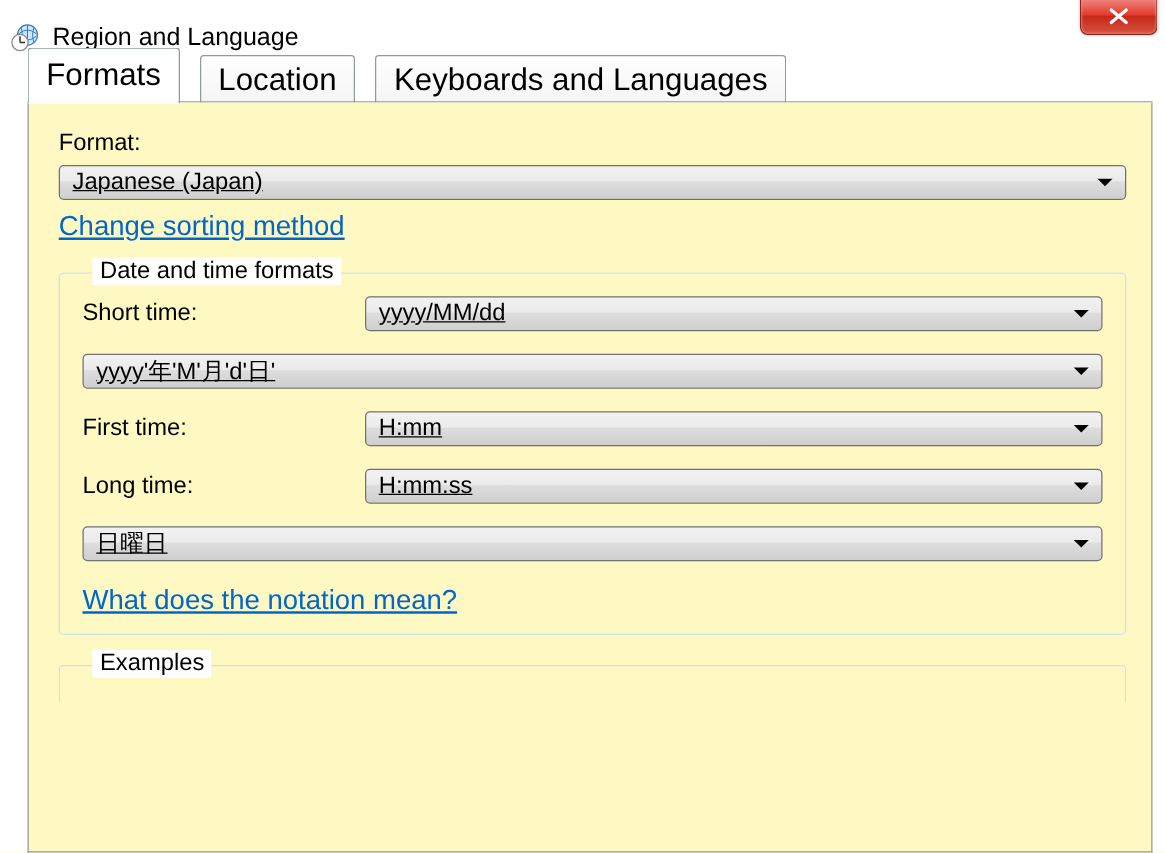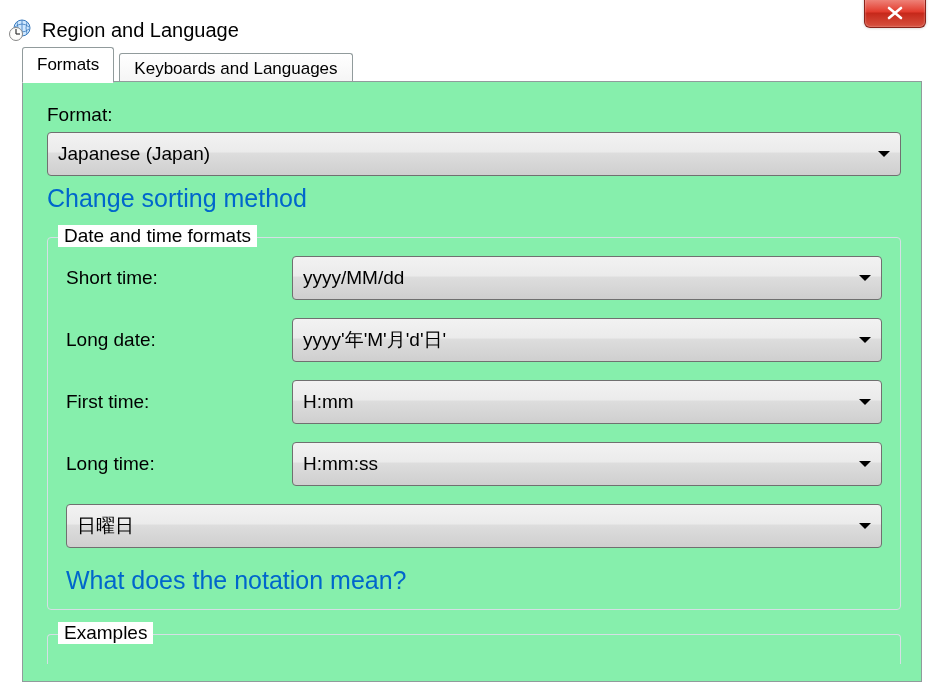--- a/index.html
+++ b/index.html
@@ -67,91 +67,93 @@
     right: 10px;
     bottom: 0;
     height: 1px;
     background: #919b9c;
   }
   .tab {
     border: 1px solid #919b9c;
     border-bottom: none;
     background: linear-gradient(to bottom, #ffffff, #f4f4f4);
     padding: 5px 14px 5px 14px;
-    margin-right: 5px;
+    margin-right: 16px;
     margin-bottom: 0;
     position: relative;
     border-radius: 3px 3px 0 0;
-    font-size: 17px;
+    font-size: 25px;
     color: #000;
     top: 2px;
   }
   .tab.active {
     background: #fff;
     z-index: 2;
     padding-top: 7px;
     padding-bottom: 7px;
     top: 0;
     margin-bottom: -1px;
     border-bottom: 1px solid #fff;
   }
   .tab-body {
     border: 1px solid #919b9c;
     border-top: none;
     margin: 0 10px 0 22px;
     padding: 22px 20px 0 24px;
-    background: #86efac;
+    background: #fef9c3;
     height: 600px;
     position: relative;
     z-index: 1;
   }
   .row-label {
     font-size: 19px;
     margin-bottom: 6px;
   }
   .combo {
     width: 100%;
-    height: 44px;
+    height: 28px;
     border: 1px solid #707070;
     border-radius: 4px;
     background: linear-gradient(to bottom, #f2f2f2 0%, #ebebeb 45%, #dddddd 48%, #cfcfcf 100%);
     display: flex;
     align-items: center;
     padding: 0 10px;
     position: relative;
     font-size: 19px;
+    text-decoration: underline;
   }
   .combo .arrow {
     position: absolute;
     right: 10px;
     top: 50%;
     transform: translateY(-50%);
     width: 0; height: 0;
     border-left: 6px solid transparent;
     border-right: 6px solid transparent;
     border-top: 6px solid #000;
   }
   .link {
     color: #0066cc;
-    font-size: 25px;
+    text-decoration: underline;
+    font-size: 22px;
     display: inline-block;
     margin-top: 8px;
     cursor: pointer;
   }
   .fieldset {
     border: 1px solid #d5dfe5;
     border-radius: 4px;
     margin-top: 24px;
     padding: 18px 18px 14px 18px;
     position: relative;
   }
   .fieldset-legend {
     position: absolute;
     top: -13px;
-    left: 10px;
+    left: 26px;
     background: #fff;
     padding: 0 6px;
     font-size: 19px;
     color: #000;
     text-align: center;
   }
   .form-row {
     display: flex;
     align-items: center;
     margin-bottom: 18px;
@@ -196,20 +198,21 @@
       <span class="close-x">
         <svg width="18" height="14" viewBox="0 0 18 14">
           <path d="M3 2 L15 12 M15 2 L3 12" stroke="#fff" stroke-width="2.6" stroke-linecap="round"></path>
         </svg>
       </span>
     </div>
   </div>
 
   <div class="tabstrip">
     <div class="tab active"><span>Formats</span></div>
+    <div class="tab"><span>Location</span></div>
     <div class="tab"><span>Keyboards and Languages</span></div>
   </div>
 
   <div class="tab-body">
 
     <div class="row-label">Format:</div>
     <div class="combo">
       <span>Japanese (Japan)</span>
       <span class="arrow"></span>
     </div>
@@ -220,21 +223,20 @@
 
       <div class="form-row">
         <div class="flabel">Short time:</div>
         <div class="combo">
           <span>yyyy/MM/dd</span>
           <span class="arrow"></span>
         </div>
       </div>
 
       <div class="form-row">
-        <div class="flabel">Long date:</div>
         <div class="combo">
           <span>yyyy'年'M'月'd'日'</span>
           <span class="arrow"></span>
         </div>
       </div>
 
       <div class="form-row">
         <div class="flabel">First time:</div>
         <div class="combo">
           <span>H:mm</span>

